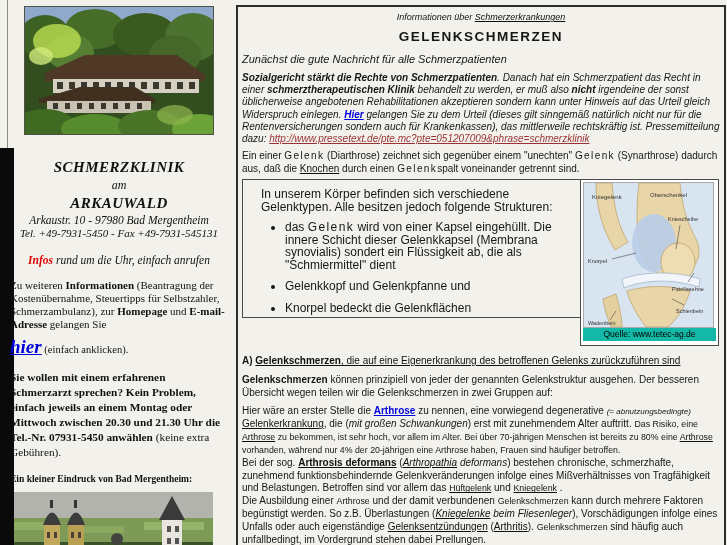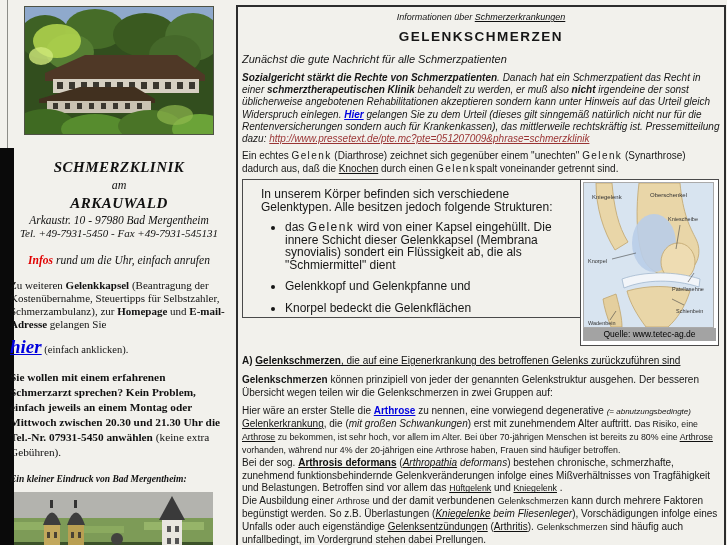--- a/index.html
+++ b/index.html
@@ -28,40 +28,40 @@
   .s-title3{font-size:15px;font-weight:bold;font-style:italic;margin-top:2px;letter-spacing:.5px}
   .s-sub{font-size:12px;margin-top:3px}
   .s-addr{font-size:11.5px;font-style:italic;margin-top:2px}
   .s-phone{font-size:11px;font-style:italic;margin-top:1px}
   .s-infos{font-size:11.5px;margin-top:15px}
   .s-para{font-size:11px;text-align:left;margin:13px 2px 0;line-height:13px}
   .hier-row{text-align:left;margin:5px 2px 0}
   .hier-link{color:#0000dd;font-size:19px;font-weight:bold;font-style:italic;text-decoration:underline;cursor:pointer}
   .hier-suffix{font-size:10.5px}
   .s-call{font-size:11.3px;text-align:left;margin:12px 2px 0;line-height:15px}
-  .s-caption{font-size:9.5px;font-weight:bold;font-style:italic;text-align:left;margin:14px 2px 8px}
+  .s-caption{font-size:9.5px;font-weight:bold;text-align:left;margin:14px 2px 8px}
   .town-photo{width:199px;height:94px;margin:6px 0 0 6px;overflow:hidden}
   
   .content{position:absolute;left:236px;top:5px;width:478px;height:600px;
            border:2px solid #2d2d2d;padding:4px 4px 0;background:#f2f1ec;font-size:10px}
   .topline{text-align:center;font-size:9px;margin-top:1px}
   .heading{text-align:center;font-size:13.5px;font-weight:bold;letter-spacing:1.5px;margin-top:7px}
   .subtitle{font-style:italic;font-size:11px;margin-top:9px}
   .legal{font-size:10px;font-style:italic;line-height:12.2px;margin-top:7px}
   .gpara{font-size:10px;line-height:13px;margin-top:4px}
   .row{position:relative;margin-top:4px;height:167px}
   .gbox{margin-top:4px;width:308px;height:129px;border:1px solid #4a4a4a;
         padding:8px 18px 0;font-size:12px;line-height:12.5px;overflow:hidden}
   .gbox ul{margin:8px 0 0 24px;padding:0}
   .gbox li{margin-bottom:9px}
   .gexample{font-style:italic;margin:2px 0 0 66px}
   .kneebox{position:absolute;right:1px;top:0;width:133px;height:161px;border:1px solid #4a4a4a;
            background:#fff;padding:2px}
   .kneeimg{width:129px;height:144px;border:1px solid #aaa;overflow:hidden}
-  .kneecaption{height:13px;line-height:13px;font-size:8.5px;color:#000;background:#a3a3a3;text-align:center}
+  .kneecaption{height:13px;line-height:13px;font-size:8.5px;color:#000;background:#14b8a6;text-align:center}
   .p0{font-size:10px;line-height:12.8px;margin:0}
   .gruppen{margin-top:6px}
   .hA{margin-top:9px}
   .arthro{margin-top:5px}
 </style>
 </head>
 <body>
 
 <div id="page">
   <div class="vline"></div>
@@ -110,21 +110,21 @@
         <ellipse cx="175" cy="122" rx="28" ry="15" fill="#6ba338"></ellipse>
         <ellipse cx="150" cy="108" rx="18" ry="10" fill="#8fb84d" opacity="0.7"></ellipse>
       </svg>
     </div>
     <div class="s-title1">SCHMERZKLINIK</div>
     <div class="s-title2">am</div>
     <div class="s-title3">ARKAUWALD</div>
     <div class="s-addr">Arkaustr. 10 - 97980 Bad Mergentheim</div>
     <div class="s-phone">Tel. +49-7931-5450 - Fax +49-7931-545131</div>
     <div class="s-infos"><span class="red b i">Infos</span><span class="i"> rund um die Uhr, einfach anrufen</span></div>
-    <div class="s-para"><span>Zu weiteren </span><span class="b">Gelenkkapsel</span><span> (Beantragung der Kostenübernahme, Steuertipps für Selbstzahler, Schmerzambulanz), zur </span><span class="b">Homepage</span><span> und </span><span class="b">E-mail-Adresse</span><span> gelangen Sie</span></div>
+    <div class="s-para"><span>Zu weiteren </span><span class="b">Informationen</span><span> (Beantragung der Kostenübernahme, Steuertipps für Selbstzahler, Schmerzambulanz), zur </span><span class="b">Homepage</span><span> und </span><span class="b">E-mail-Adresse</span><span> gelangen Sie</span></div>
     <div class="hier-row">
       <a class="hier-link">hier</a><span class="hier-suffix"> (einfach anklicken).</span>
     </div>
     <div class="s-call"><span class="b">Sie wollen mit einem erfahrenen Schmerzarzt sprechen? Kein Problem, einfach jeweils an einem  Montag oder Mittwoch zwischen 20.30 und 21.30 Uhr die Tel.-Nr. 07931-5450 anwählen</span><span> (keine extra Gebühren).</span></div>
     <div class="s-caption">Ein kleiner Eindruck von Bad Mergentheim:</div>
     <div class="town-photo">
       <svg width="199" height="94" viewBox="0 0 199 94">
         <rect width="199" height="94" fill="#b3b3ae"></rect>
         <rect y="26" width="199" height="32" fill="#7d9b57"></rect>
         <rect x="0" y="30" width="40" height="8" fill="#95b468" opacity="0.8"></rect>
@@ -159,21 +159,21 @@
       </svg>
     </div>
 
   </aside>
 
   <main class="content">
     <div class="topline"><span class="i">Informationen über </span><a class="i dlink">Schmerzerkrankungen</a></div>
     <div class="heading">GELENKSCHMERZEN</div>
     <div class="subtitle">Zunächst die gute Nachricht für alle Schmerzpatienten</div>
     <div class="legal"><span class="b">Sozialgericht stärkt die Rechte von Schmerzpatienten</span><span>. Danach hat ein Schmerzpatient das Recht in einer </span><span class="b">schmerztherapeutischen Klinik</span><span> behandelt zu werden, er muß also </span><span class="b">nicht</span><span> irgendeine der sonst üblicherweise angebotenen Rehabilitationen akzeptieren sondern kann unter Hinweis auf das Urteil gleich Widerspruch einlegen. </span><a class="b link">Hier</a><span> gelangen Sie zu dem Urteil (dieses gilt sinngemäß natürlich nicht nur für die Rentenversicherungen sondern auch für Krankenkassen), das mittlerweile rechtskräftig ist. Pressemitteilung dazu: </span><a class="rlink">http://www.pressetext.de/pte.mc?pte=051207009&amp;phrase=schmerzklinik</a></div>
-    <div class="gpara"><span>Ein echtes </span><span class="sp">Gelenk</span><span> (Diarthrose) zeichnet sich gegenüber einem "unechten" </span><span class="sp">Gelenk</span><span> (Synarthrose) dadurch aus, daß die </span><a class="dlink">Knochen</a><span> durch einen </span><span class="sp">Gelenk</span><span>spalt voneinander getrennt sind.</span></div>
+    <div class="gpara"><span>Ein einer </span><span class="sp">Gelenk</span><span> (Diarthrose) zeichnet sich gegenüber einem "unechten" </span><span class="sp">Gelenk</span><span> (Synarthrose) dadurch aus, daß die </span><a class="dlink">Knochen</a><span> durch einen </span><span class="sp">Gelenk</span><span>spalt voneinander getrennt sind.</span></div>
 
     <div class="row">
       <div class="gbox">
         <div>In unserem Körper befinden sich verschiedene Gelenktypen. Alle besitzen jedoch folgende Strukturen:</div>
         <ul>
           <li><span>das </span><span class="sp">Gelenk</span><span> wird von einer Kapsel eingehüllt. Die innere Schicht dieser Gelenkkapsel (Membrana synovialis) sondert ein Flüssigkeit ab, die als "Schmiermittel" dient</span></li>
           <li><span>Gelenkkopf und Gelenkpfanne und</span></li>
           <li><span>Knorpel bedeckt die Gelenkflächen</span></li>
         </ul>
       </div>

